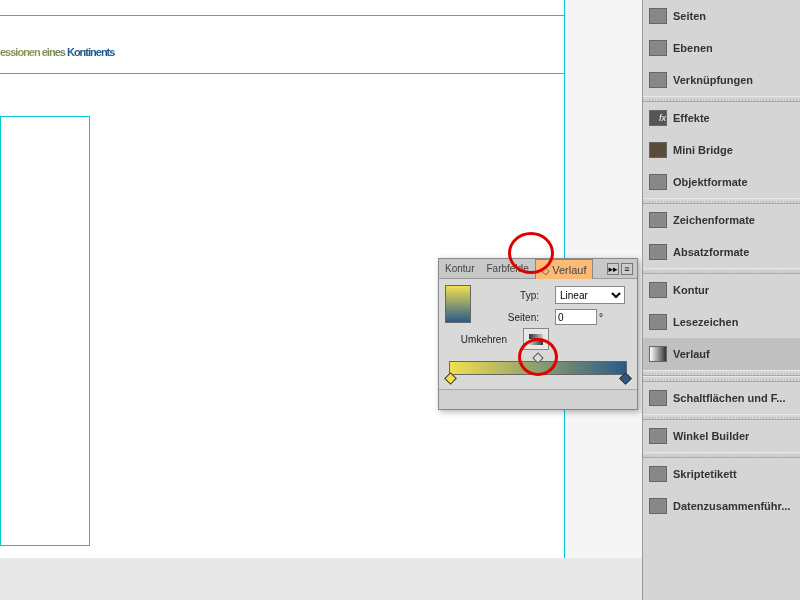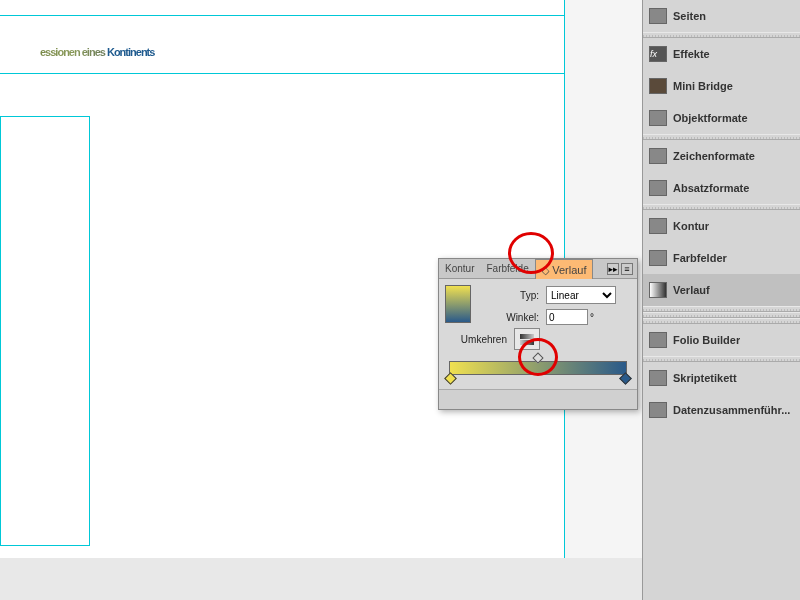--- a/index.html
+++ b/index.html
@@ -5,21 +5,21 @@
   * { margin: 0; padding: 0; box-sizing: border-box; font-family: Tahoma, Arial, sans-serif; font-size: 11px; }
   body { background: #fff; width: 800px; height: 600px; overflow: hidden; position: relative; }
   
   .canvas-area { position: absolute; left: 0; top: 0; width: 642px; height: 600px; background: #fff; }
   .canvas-area::after { content:""; position:absolute; left:0; top:558px; width:642px; height:42px; background:#e8e8e8; }
   .pasteboard { position: absolute; left: 565px; top: 0; width: 77px; height: 558px; background: #f5f5f5; }
   
   .guide-v { position: absolute; top: 0; height: 558px; width: 1px; background: #00c8d7; }
   .guide-h { position: absolute; left: 0; width: 565px; height: 1px; background: #00c8d7; }
   
-  .title-text { position: absolute; left: 0; top: 18px; font-size: 42px; font-weight: bold; letter-spacing: -1px; white-space: nowrap; padding-left: 40px; }
+  .title-text { position: absolute; left: 0; top: 18px; font-size: 42px; font-weight: bold; letter-spacing: -1px; white-space: nowrap; }
   .title-text .g1 { background: linear-gradient(90deg, #7a8a4a, #8a9a5a, #6a7a5a); -webkit-background-clip: text; background-clip: text; color: transparent; }
   .title-text .g2 { color: #1e5a8e; }
   
   .frame-box { position: absolute; left: 0; top: 116px; width: 90px; height: 430px; border: 1px solid #00c8d7; }
   
   .scrollbar-h { position: absolute; left: 0; bottom: 0; width: 642px; height: 18px; background: #e8e8e8; border-top: 1px solid #bbb; }
   .scroll-thumb { position: absolute; left: 108px; top: 2px; width: 74px; height: 14px; background: #ccc; border: 1px solid #999; border-radius: 2px; }
   .view-icons { position:absolute; left:186px; top:2px; height:14px; display:flex; gap:2px;}
   .view-icons span{ width:12px;height:12px;border:1px solid #999;background:#ddd;}
   
@@ -34,38 +34,38 @@
   
   
   .flyout { position: absolute; left: 438px; top: 258px; width: 200px; background: #d9d9d9; border: 1px solid #888; box-shadow: 2px 2px 6px rgba(0,0,0,0.3); }
   .fly-tabs { display: flex; background: #c8c8c8; height: 20px; align-items: center; border-bottom: 1px solid #999; }
   .fly-tab { padding: 0 6px; height: 20px; line-height: 20px; color: #444; cursor: pointer; font-size: 10px; }
   .fly-tab.active { background: #fdba74; border: 1px solid #888; border-bottom: none; margin-bottom: -1px; }
   .fly-menu { margin-left: auto; display: flex; gap: 2px; padding-right: 4px; }
   .fly-menu span { width: 12px; height: 12px; border: 1px solid #777; background: #ccc; cursor: pointer; font-size:9px; line-height:10px; text-align:center;}
   .fly-body { padding: 6px; }
   .fly-row { display: flex; align-items: center; height: 20px; margin-bottom: 2px; }
-  .fly-row label { width: 62px; text-align: right; margin-right: 7px; color: #222; font-size: 10px; }
+  .fly-row label { width: 62px; text-align: right; margin-right: 16px; color: #222; font-size: 10px; }
   .fly-row input { width: 42px; height: 16px; border: 1px solid #888; background: #fff; font-size: 10px; padding: 0 2px; }
   .fly-row .unit { margin-left: 2px; font-size: 10px; }
   .fly-row select { width: 70px; height: 18px; border: 1px solid #888; background: #fff; font-size: 10px; }
   .grad-preview { width: 26px; height: 38px; background: linear-gradient(180deg, #f0e050, #2a5a8a); border: 1px solid #666; float: left; margin-right: 6px; }
   .umk-btn { width: 26px; height: 22px; border: 1px solid #888; background: #e8e8e8; cursor: pointer; display:flex; flex-direction:column; align-items:center; justify-content:center; gap:1px;}
   .umk-btn div{width:14px;height:5px;background:linear-gradient(90deg,#333,#ccc);}
   .umk-btn div:last-child{background:linear-gradient(90deg,#ccc,#333);}
   .grad-bar { position: relative; margin: 12px 4px 8px; height: 14px; background: linear-gradient(90deg, #f0e050, #2a5a8a); border: 1px solid #666; }
   .grad-stop { position: absolute; bottom: -9px; width: 9px; height: 9px; background: #fff; border: 1px solid #333; transform: rotate(45deg); }
   .grad-mid { position:absolute; top:-8px; width:8px; height:8px; border:1px solid #555; background:#ddd; transform:rotate(45deg);}
   .fly-footer { height: 20px; border-top: 1px solid #aaa; background:#d0d0d0;}
   
   .circle { position: absolute; border: 3px solid #e00000; border-radius: 50%; pointer-events: none; }
   .c1 { left: 508px; top: 232px; width: 46px; height: 42px; }
   .c2 { left: 518px; top: 338px; width: 40px; height: 38px; }
   
-  .ic-fx{background:#555 !important;color:#fff;font-style:italic;text-align:left;line-height:14px;font-size:9px;}
+  .ic-fx{background:#555 !important;color:#fff;font-style:italic;text-align:right;line-height:14px;font-size:9px;}
 </style>
 </head>
 <body>
 
 <div class="canvas-area">
   <div class="pasteboard"></div>
   <div class="guide-v" style="left:564px"></div>
   <div class="guide-h" style="top:73px"></div>
   <div class="guide-h" style="top:15px"></div>
 
@@ -97,21 +97,21 @@
   </div>
   <div class="fly-body">
     <div class="grad-preview"></div>
     <div class="fly-row">
       <label>Typ:</label>
       <select>
         <option>Linear</option>
       </select>
     </div>
     <div class="fly-row">
-      <label>Winkel:</label>
+      <label>Seiten:</label>
       <input value="0" style="">
       <span class="unit">°</span>
     </div>
     <div style="clear:both"></div>
     <div class="fly-row">
       <label>Umkehren</label>
       <div class="umk-btn">
           <div></div>
           <div></div>
         </div>
@@ -126,20 +126,28 @@
 </div>
 
 <div class="circle c1"></div>
 <div class="circle c2"></div>
 
 <div class="dock">
   <div class="pitem">
       <div class="ic"></div>
       <span class="lbl">Seiten</span>
     </div>
+  <div class="pitem">
+      <div class="ic"></div>
+      <span class="lbl">Ebenen</span>
+    </div>
+  <div class="pitem">
+      <div class="ic"></div>
+      <span class="lbl">Verknüpfungen</span>
+    </div>
   <div class="sep"></div>
   <div class="pitem">
       <div class="ic ic-fx">fx</div>
       <span class="lbl">Effekte</span>
     </div>
   <div class="pitem">
       <div class="ic" style="background:#5a4a3a"></div>
       <span class="lbl">Mini Bridge</span>
     </div>
   <div class="pitem">
@@ -155,32 +163,36 @@
       <div class="ic"></div>
       <span class="lbl">Absatzformate</span>
     </div>
   <div class="sep"></div>
   <div class="pitem">
       <div class="ic"></div>
       <span class="lbl">Kontur</span>
     </div>
   <div class="pitem">
       <div class="ic"></div>
-      <span class="lbl">Farbfelder</span>
+      <span class="lbl">Lesezeichen</span>
     </div>
   <div class="pitem active">
       <div class="ic" style="background:linear-gradient(90deg,#fff,#333)"></div>
       <span class="lbl">Verlauf</span>
     </div>
   <div class="sep"></div>
   <div class="sep"></div>
-  <div class="sep"></div>
-  <div class="pitem">
-      <div class="ic"></div>
-      <span class="lbl">Folio Builder</span>
+  <div class="pitem">
+      <div class="ic"></div>
+      <span class="lbl">Schaltflächen und F...</span>
+    </div>
+  <div class="sep"></div>
+  <div class="pitem">
+      <div class="ic"></div>
+      <span class="lbl">Winkel Builder</span>
     </div>
   <div class="sep"></div>
   <div class="pitem">
       <div class="ic"></div>
       <span class="lbl">Skriptetikett</span>
     </div>
   <div class="pitem">
       <div class="ic"></div>
       <span class="lbl">Datenzusammenführ...</span>
     </div>

